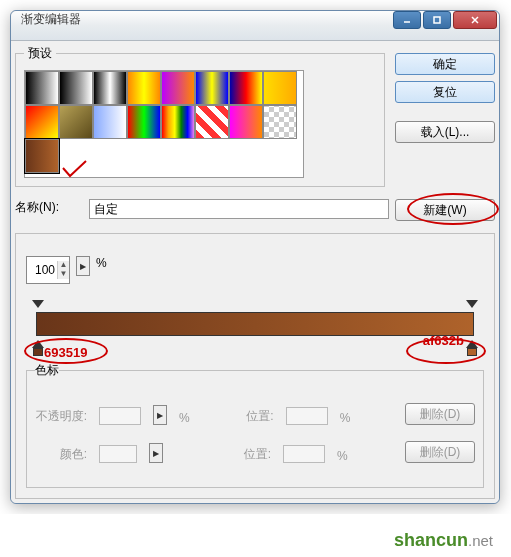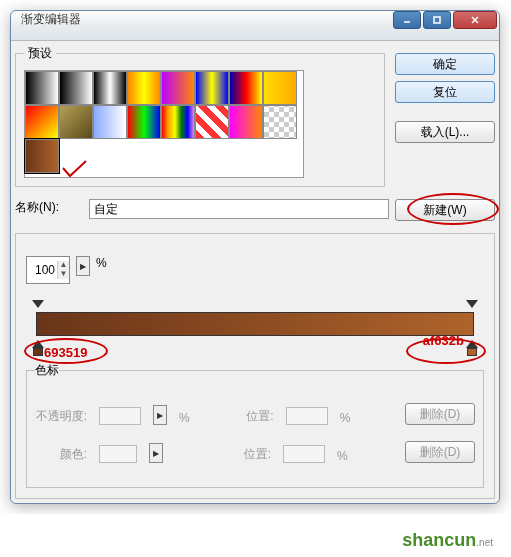--- a/index.html
+++ b/index.html
@@ -186,14 +186,14 @@
           <div class="btn disabled" style="width:70px;margin-left:auto;color:#999">
               <span>删除(D)</span>
             </div>
         </div>
       </fieldset>
     </fieldset>
   </div>
 </div>
 
 <div style="position:fixed;right:18px;bottom:6px;text-align:center">
-  <span class="wm">shancun</span><span style="color:#888;font-size:10px">.net</span>
+  <span class="wm">shancun</span><span style="color:#888;font-size:15px">.net</span>
 </div>
 
 </body></html>

